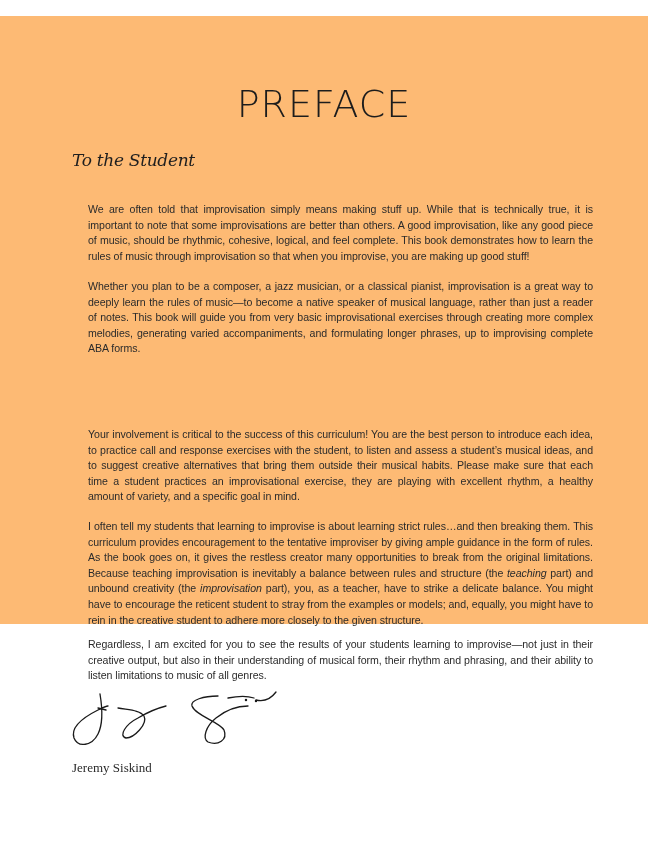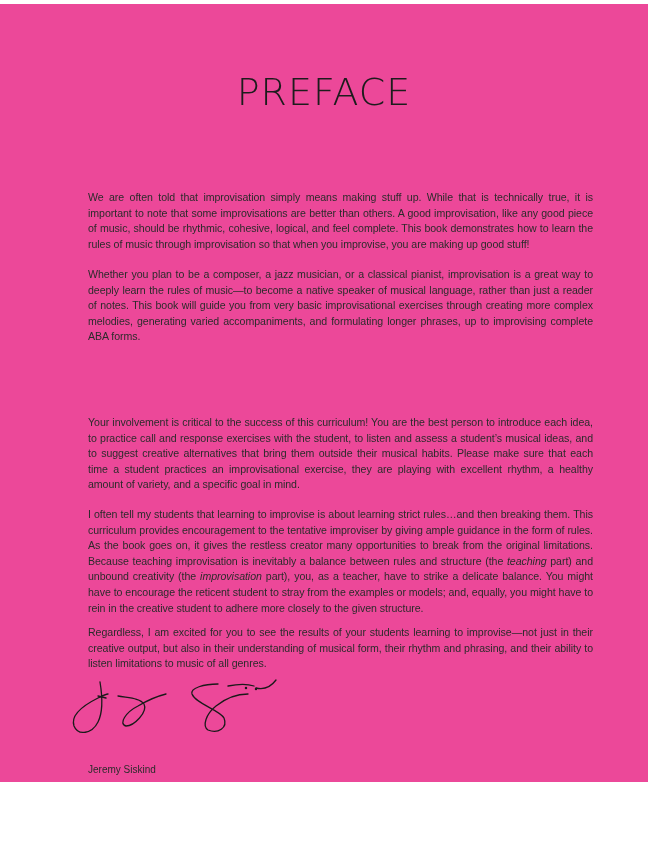--- a/index.html
+++ b/index.html
@@ -1,17 +1,17 @@
 <!DOCTYPE html>
 <html><head>
   <meta charset="utf-8">
   <style>
     html, body { margin: 0; padding: 0; background: #ffffff; }
     body { width: 648px; height: 864px; position: relative; overflow: hidden; color: #2a2a2a; }
-    .page { position: absolute; left: 0; top: 4px; width: 648px; height: 778px; background: #ec4899; }
+    .page { position: absolute; left: 0; top: 16px; width: 648px; height: 608px; background: #fdba74; }
     .title {
       position: absolute; left: 0; width: 648px; top: 66px; text-align: center;
       font-family: "DejaVu Sans", sans-serif; font-weight: 200; font-size: 38px;
       letter-spacing: 1px; color: #1c1c1c; -webkit-text-stroke: 0; margin: 0;
     }
     .heading {
       position: absolute; left: 72px; margin: 0;
       font-family: "DejaVu Serif", serif; font-style: italic; font-weight: normal;
       font-size: 17px; color: #1e1e1e; letter-spacing: -0.3px;
     }
@@ -22,30 +22,31 @@
       font-family: Liberation Sans, sans-serif; font-size: 10.6px; line-height: 15.6px;
       text-align: justify; color: #2b2b2b; letter-spacing: -0.05px;
     }
     .p1 { top: 170px; }
     .p2 { top: 247px; }
     .p3 { top: 395px; }
     .p4 { top: 487px; }
     .p5 { top: 605px; }
     .signature { position: absolute; left: 68px; top: 670px; width: 220px; height: 70px; }
     .signer {
-      position: absolute; left: 72px; top: 744px; margin: 16px;
-      font-family: Liberation Sans, sans-serif; font-size: 10px; color: #2b2b2b;
+      position: absolute; left: 72px; top: 744px; margin: 0;
+      font-family: Liberation Serif, serif; font-size: 13px; color: #2b2b2b;
     }
   </style>
 </head>
 <body>
 
 <div class="page">
   <h1 class="title">PREFACE</h1>
 
+  <h2 class="heading h-student">To the Student</h2>
   <p class="para p1">We are often told that improvisation simply means making stuff up. While that is technically true, it is important to note that some improvisations are better than others. A good improvisation, like any good piece of music, should be rhythmic, cohesive, logical, and feel complete. This book demonstrates how to learn the rules of music through improvisation so that when you improvise, you are making up good stuff!</p>
   <p class="para p2">Whether you plan to be a composer, a jazz musician, or a classical pianist, improvisation is a great way to deeply learn the rules of music—to become a native speaker of musical language, rather than just a reader of notes. This book will guide you from very basic improvisational exercises through creating more complex melodies, generating varied accompaniments, and formulating longer phrases, up to improvising complete ABA forms.</p>
 
   <p class="para p3">Your involvement is critical to the success of this curriculum! You are the best person to introduce each idea, to practice call and response exercises with the student, to listen and assess a student’s musical ideas, and to suggest creative alternatives that bring them outside their musical habits. Please make sure that each time a student practices an improvisational exercise, they are playing with excellent rhythm, a healthy amount of variety, and a specific goal in mind.</p>
   <p class="para p4"><span>I often tell my students that learning to improvise is about learning strict rules…and then breaking them. This curriculum provides encouragement to the tentative improviser by giving ample guidance in the form of rules. As the book goes on, it gives the restless creator many opportunities to break from the original limitations. Because teaching improvisation is inevitably a balance between rules and structure (the </span><em>teaching</em><span> part) and unbound creativity (the </span><em>improvisation</em><span> part), you, as a teacher, have to strike a delicate balance. You might have to encourage the reticent student to stray from the examples or models; and, equally, you might have to rein in the creative student to adhere more closely to the given structure.</span></p>
   <p class="para p5">Regardless, I am excited for you to see the results of your students learning to improvise—not just in their creative output, but also in their understanding of musical form, their rhythm and phrasing, and their ability to listen limitations to music of all genres.</p>
 
   <svg class="signature" viewBox="0 0 220 70">
     <g fill="none" stroke="#1a1a1a" stroke-width="1.3" stroke-linecap="round" stroke-linejoin="round">
       <path d="M32 8 C34 20, 36 36, 30 48 C24 60, 10 62, 6 52 C2 40, 18 30, 30 24 C34 22, 38 20, 40 20"></path>

